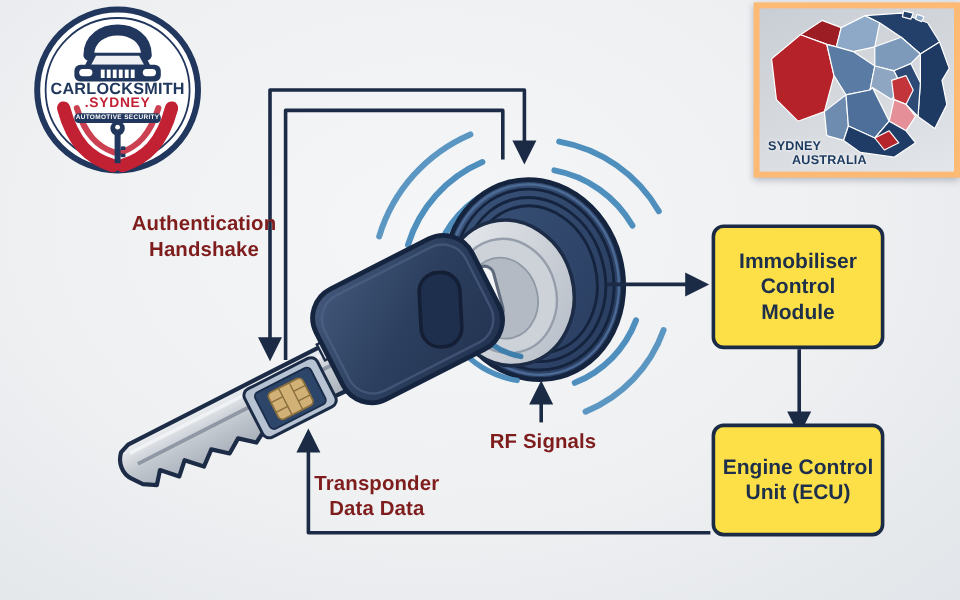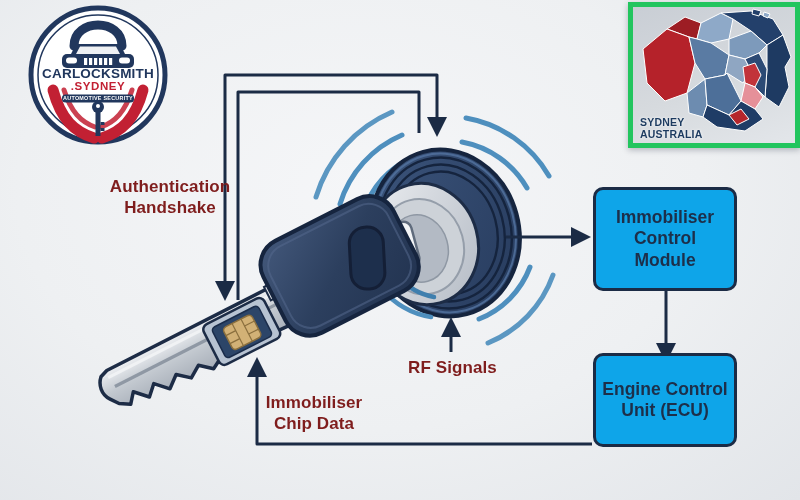--- a/index.html
+++ b/index.html
@@ -10,48 +10,48 @@
   }
   .abs{position:absolute;}
   
   .dlabel{
     position:absolute;color:#7f1d1d;font-weight:700;text-align:center;
     line-height:1.24;font-size:17px;letter-spacing:.1px;
   }
   
   .fbox{
     position:absolute;width:144px;border:3px solid #1b2b45;border-radius:10px;
-    background:#0ea5e9;display:flex;align-items:center;justify-content:center;
+    background:#fde047;display:flex;align-items:center;justify-content:center;
     color:#1d2f4a;font-weight:700;font-size:17.5px;line-height:1.22;text-align:center;
     box-sizing:border-box;
   }
   .fbox .inner{display:block;}
   #immobiliser-box{left:593px;top:187px;height:104px;}
   #immobiliser-box .inner{max-width:100px;}
   #ecu-box{left:593px;top:353px;height:94px;}
   #ecu-box .inner{max-width:132px;}
   
   #logo{left:22px;top:4px;width:152px;height:142px;}
   .logo-text{position:absolute;width:100%;text-align:center;}
   #logo-name{top:62px;font-size:13.5px;font-weight:800;color:#21375d;letter-spacing:.2px;}
   #logo-tld{top:76px;font-size:11.5px;font-weight:800;color:#c22033;letter-spacing:.6px;}
   #logo-tagline{
     top:90px;left:36px;width:80px;height:9px;background:#21375d;border-radius:4px;
     color:#ffffff;font-size:6px;font-weight:700;line-height:9px;text-align:center;
     transform:scale(.9);letter-spacing:.3px;
   }
   
   #map-panel{
-    left:628px;top:2px;width:172px;height:146px;background:#22c55e;
+    left:628px;top:2px;width:172px;height:146px;background:#fdba74;
     box-shadow:0 2px 6px rgba(20,30,50,.28);box-sizing:border-box;padding:5px;
   }
   #map-canvas{width:162px;height:136px;display:block;background:linear-gradient(160deg,#c9ced5 0%,#d6dade 55%,#e3e6ea 100%);}
   .map-caption{position:absolute;left:12px;color:#1c3a5f;font-weight:800;font-size:10.5px;line-height:1.15;letter-spacing:.2px;text-shadow:0 0 3px #ffffff;}
   #map-caption1{top:114px;}
-  #map-caption2{top:126px;}
+  #map-caption2{top:126px;margin-left:20px;}
 </style>
 </head>
 <body>
 
 <svg class="abs" width="800" height="500" viewBox="0 0 800 500">
   <defs>
     <linearGradient id="faceGrad" x1="0" y1="0" x2="1" y2="1">
       <stop offset="0" stop-color="#eceef1"></stop>
       <stop offset="1" stop-color="#b3bac4"></stop>
     </linearGradient>
@@ -157,21 +157,21 @@
 
     <line x1="451" y1="352" x2="451" y2="331"></line>
     <path d="M451,317 L441,337 L461,337 Z" stroke="none"></path>
   </g>
 </svg>
 
 <div class="dlabel" style="left:100px;top:176px;width:140px;">Authentication Handshake</div>
 
 <div class="dlabel" style="left:395px;top:357px;width:115px;">RF Signals</div>
 
-<div class="dlabel" style="left:254px;top:392px;width:120px;">Immobiliser Chip Data</div>
+<div class="dlabel" style="left:254px;top:392px;width:120px;">Transponder Data Data</div>
 
 <div class="fbox" id="immobiliser-box">
   <span class="inner">Immobiliser Control Module</span>
 </div>
 
 <div class="fbox" id="ecu-box">
   <span class="inner">Engine Control Unit (ECU)</span>
 </div>
 
 <div class="abs" id="logo">

